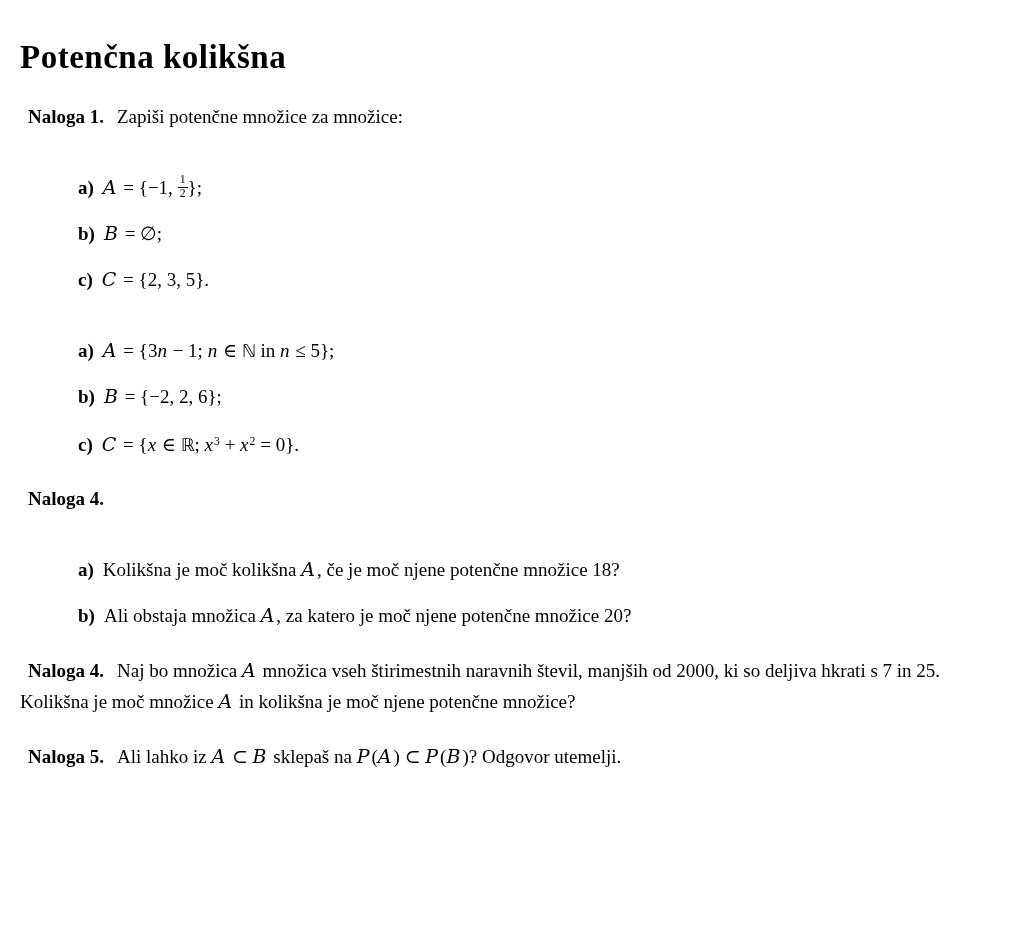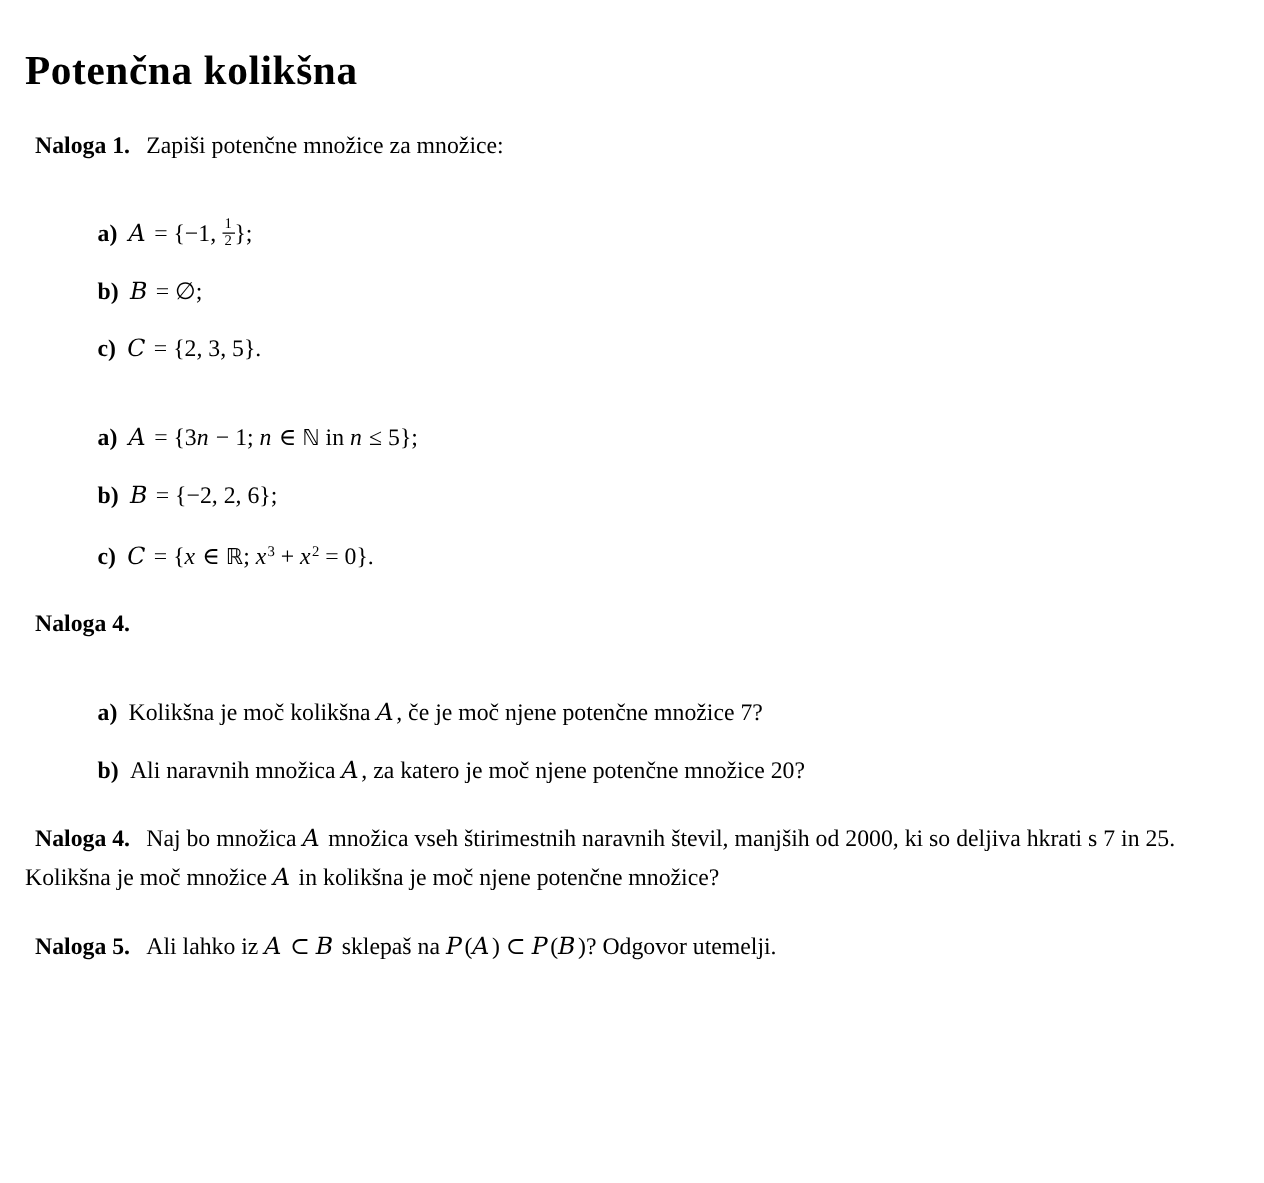--- a/index.html
+++ b/index.html
@@ -121,25 +121,25 @@
             <span class="item-label">c)</span>
             <span class="item-text"><span class="run-cal">C</span><span class="run-rm"> = {</span><span class="run-it">x</span><span class="run-rm"> ∈ </span><span class="run-bb">ℝ</span><span class="run-rm">; </span><span class="run-it">x</span><span class="run-sup">3</span><span class="run-rm"> + </span><span class="run-it">x</span><span class="run-sup">2</span><span class="run-rm"> = 0}.</span></span>
           </div>
         </div>
       </section>
       <section class="task">
         <p class="task-head"><span class="task-label">Naloga 4.</span></p>
         <div class="items">
           <div class="item">
             <span class="item-label">a)</span>
-            <span class="item-text"><span class="run-rm">Kolikšna je moč kolikšna </span><span class="run-cal">A</span><span class="run-rm">, če je moč njene potenčne množice 7?</span></span>
+            <span class="item-text"><span class="run-rm">Kolikšna je moč kolikšna </span><span class="run-cal">A</span><span class="run-rm">, če je moč njene potenčne množice 18?</span></span>
           </div>
           <div class="item">
             <span class="item-label">b)</span>
-            <span class="item-text"><span class="run-rm">Ali naravnih množica </span><span class="run-cal">A</span><span class="run-rm">, za katero je moč njene potenčne množice 20?</span></span>
+            <span class="item-text"><span class="run-rm">Ali obstaja množica </span><span class="run-cal">A</span><span class="run-rm">, za katero je moč njene potenčne množice 20?</span></span>
           </div>
         </div>
       </section>
       <section class="task">
         <p class="task-head"><span class="task-label">Naloga 4.</span><span class="task-intro"><span class="run-rm">Naj bo množica </span><span class="run-cal">A</span><span class="run-rm"> množica vseh štirimestnih naravnih števil, manjših od 2000, ki so deljiva hkrati s 7 in 25. Kolikšna je moč množice </span><span class="run-cal">A</span><span class="run-rm"> in kolikšna je moč njene potenčne množice?</span></span></p>
       </section>
       <section class="task">
         <p class="task-head"><span class="task-label">Naloga 5.</span><span class="task-intro"><span class="run-rm">Ali lahko iz </span><span class="run-cal">A</span><span class="run-rm"> ⊂ </span><span class="run-cal">B</span><span class="run-rm"> sklepaš na </span><span class="run-cal">P</span><span class="run-rm">(</span><span class="run-cal">A</span><span class="run-rm">) ⊂ </span><span class="run-cal">P</span><span class="run-rm">(</span><span class="run-cal">B</span><span class="run-rm">)? Odgovor utemelji.</span></span></p>
       </section>
     </div>

